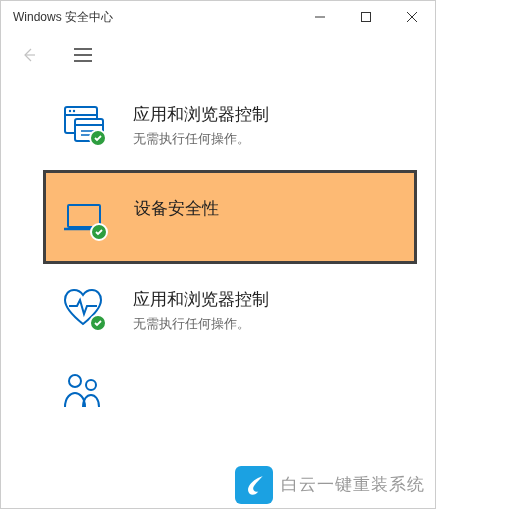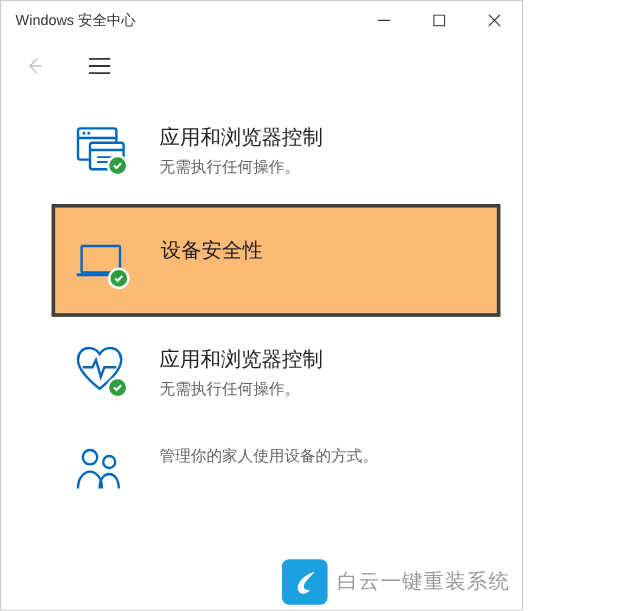--- a/index.html
+++ b/index.html
@@ -271,21 +271,20 @@
     <div class="item">
       <div class="item-icon">
         <svg viewBox="0 0 44 44" width="44" height="44">
           <circle cx="14" cy="12" r="6" fill="none" stroke="#0067c0" stroke-width="2"></circle>
           <path d="M4 38 C4 28 10 24 14 24 C18 24 24 28 24 38" fill="none" stroke="#0067c0" stroke-width="2"></path>
           <circle cx="30" cy="16" r="5" fill="none" stroke="#0067c0" stroke-width="2"></circle>
           <path d="M22 38 C22 30 26 26 30 26 C34 26 38 30 38 38" fill="none" stroke="#0067c0" stroke-width="2"></path>
         </svg>
       </div>
       <div class="item-text">
-        <div class="item-desc">管理你的家人使用设备的方式。</div>
       </div>
     </div>
 
   </div>
 
   <div class="footer-watermark">
     <div class="wm-icon">
       <svg viewBox="0 0 24 24" width="26" height="26">
         <path d="M20 4 C20 4 12 6 8 12 C6 15 6 18 8 20 C10 22 14 21 16 18 C12 19 10 16 12 13 C14 10 20 4 20 4 Z" fill="#fff"></path>
       </svg>

